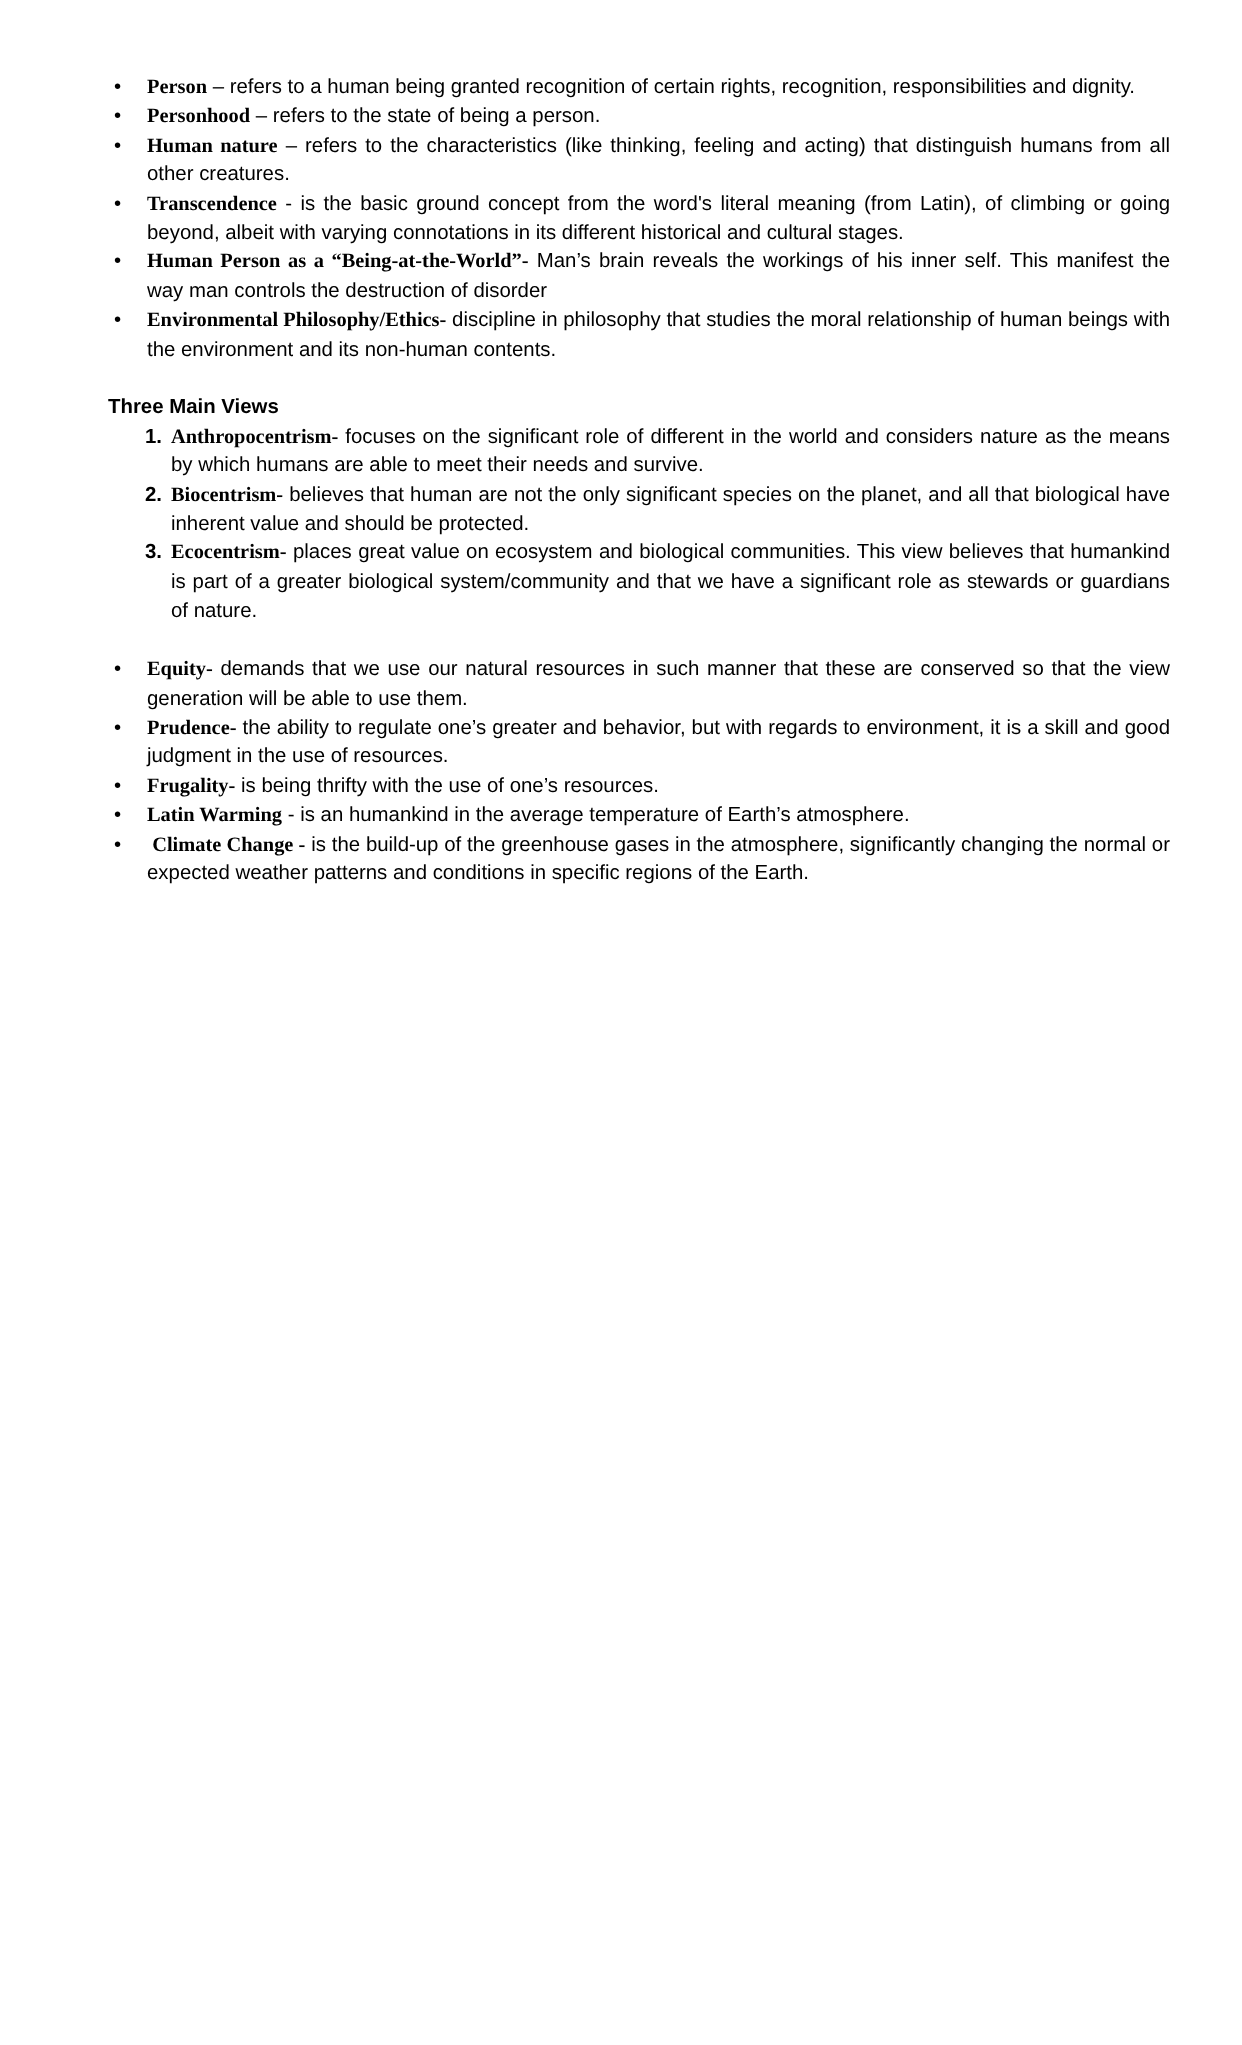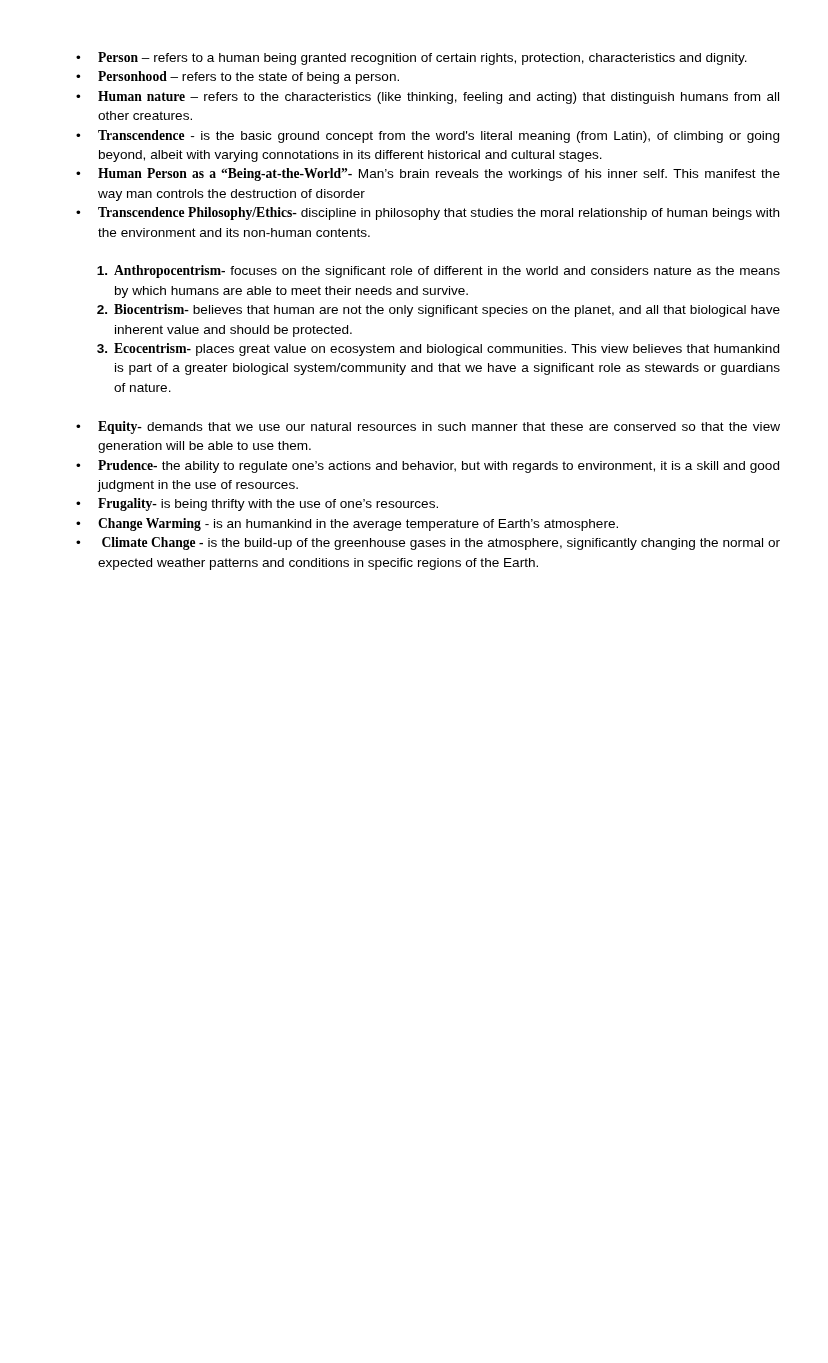--- a/index.html
+++ b/index.html
@@ -95,47 +95,48 @@
 </style>
 </head>
 <body>
 
 <div class="page">
   <div class="content">
 
     <ul class="bullets">
 
       <li>
-        <span class="bullet-dot">•</span><span class="term">Person</span><span> – </span><span>refers to a human being granted recognition of certain rights, protection, characteristics and dignity.</span>
+        <span class="bullet-dot">•</span><span class="term">Person</span><span> – </span><span>refers to a human being granted recognition of certain rights, recognition, responsibilities and dignity.</span>
       </li>
 
       <li>
         <span class="bullet-dot">•</span><span class="term">Personhood</span><span> – </span><span>refers to the state of being a person.</span>
       </li>
 
       <li>
         <span class="bullet-dot">•</span><span class="term">Human nature</span><span> – </span><span>refers to the characteristics (like thinking, feeling and acting) that distinguish humans from all other creatures.</span>
       </li>
 
       <li>
         <span class="bullet-dot">•</span><span class="term">Transcendence</span><span> - </span><span>is the basic ground concept from the word's literal meaning (from Latin), of climbing or going beyond, albeit with varying connotations in its different historical and cultural stages.</span>
       </li>
 
       <li>
         <span class="bullet-dot">•</span><span class="term">Human Person as a “Being-at-the-World”-</span><span> </span><span>Man’s brain reveals the workings of his inner self. This manifest the way man controls the destruction of disorder</span>
       </li>
 
       <li>
-        <span class="bullet-dot">•</span><span class="term">Transcendence Philosophy/Ethics-</span><span> </span><span>discipline in philosophy that studies the moral relationship of human beings with the environment and its non-human contents.</span>
+        <span class="bullet-dot">•</span><span class="term">Environmental Philosophy/Ethics-</span><span> </span><span>discipline in philosophy that studies the moral relationship of human beings with the environment and its non-human contents.</span>
       </li>
 
     </ul>
 
     <div class="gap-block"></div>
 
+    <div class="section-heading">Three Main Views</div>
 
     <ol class="numbered">
 
       <li>
         <span class="num">1.</span><span class="term">Anthropocentrism-</span><span> </span><span>focuses on the significant role of different in the world and considers nature as the means by which humans are able to meet their needs and survive.</span>
       </li>
 
       <li>
         <span class="num">2.</span><span class="term">Biocentrism-</span><span> </span><span>believes that human are not the only significant species on the planet, and all that biological have inherent value and should be protected.</span>
       </li>
@@ -148,29 +149,29 @@
 
     <div class="gap-small"></div>
 
     <ul class="bullets">
 
       <li>
         <span class="bullet-dot">•</span><span class="term">Equity-</span><span> </span><span>demands that we use our natural resources in such manner that these are conserved so that the view generation will be able to use them.</span>
       </li>
 
       <li>
-        <span class="bullet-dot">•</span><span class="term">Prudence-</span><span> </span><span>the ability to regulate one’s actions and behavior, but with regards to environment, it is a skill and good judgment in the use of resources.</span>
+        <span class="bullet-dot">•</span><span class="term">Prudence-</span><span> </span><span>the ability to regulate one’s greater and behavior, but with regards to environment, it is a skill and good judgment in the use of resources.</span>
       </li>
 
       <li>
         <span class="bullet-dot">•</span><span class="term">Frugality-</span><span> </span><span>is being thrifty with the use of one’s resources.</span>
       </li>
 
       <li>
-        <span class="bullet-dot">•</span><span class="term">Change Warming</span><span> - </span><span>is an humankind in the average temperature of Earth’s atmosphere.</span>
+        <span class="bullet-dot">•</span><span class="term">Latin Warming</span><span> - </span><span>is an humankind in the average temperature of Earth’s atmosphere.</span>
       </li>
 
       <li>
         <span class="bullet-dot">•</span><span class="term lead-space"> Climate Change -</span><span> </span><span>is the build-up of the greenhouse gases in the atmosphere, significantly changing the normal or expected weather patterns and conditions in specific regions of the Earth.</span>
       </li>
 
     </ul>
 
   </div>
 </div>

